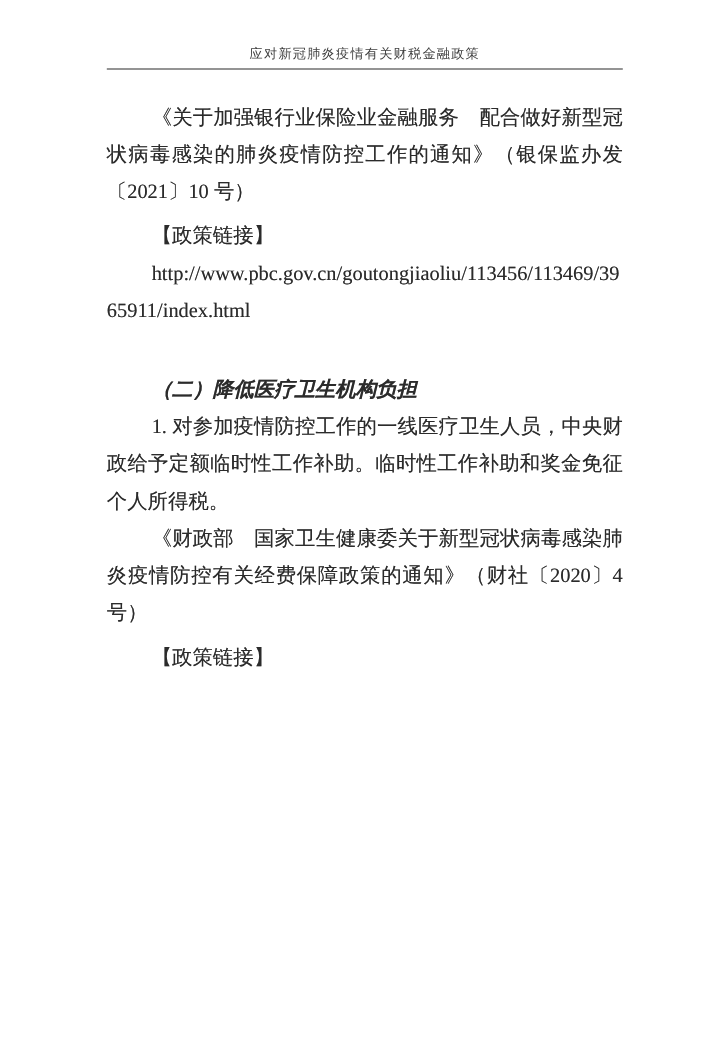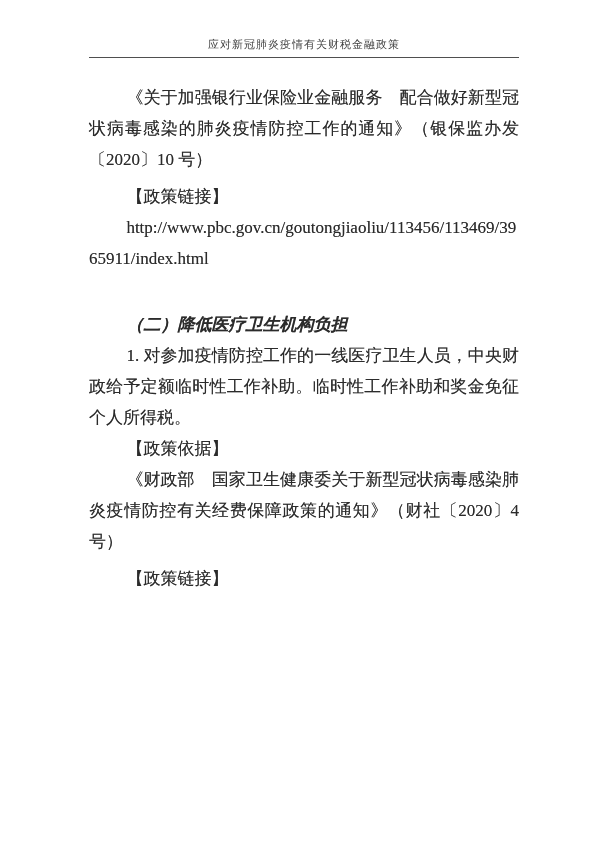--- a/index.html
+++ b/index.html
@@ -72,32 +72,31 @@
 <body>
 
 <div class="page">
 
   <div class="running-header">
     <span>应对新冠肺炎疫情有关财税金融政策</span>
   </div>
 
   <div class="content">
 
-    <p class="para first">《关于加强银行业保险业金融服务　配合做好新型冠状病毒感染的肺炎疫情防控工作的通知》（银保监办发〔2020〕10 号）</p>
+    <p class="para first">《关于加强银行业保险业金融服务　配合做好新型冠状病毒感染的肺炎疫情防控工作的通知》（银保监办发〔2021〕10 号）</p>
 
     <p class="para link-label">【政策链接】</p>
 
     <p class="url">http://www.pbc.gov.cn/goutongjiaoliu/113456/113469/3965911/index.html</p>
 
 
     <p class="section-heading">（二）降低医疗卫生机构负担</p>
 
     <p class="para">1. 对参加疫情防控工作的一线医疗卫生人员，中央财政给予定额临时性工作补助。临时性工作补助和奖金免征个人所得税。</p>
 
-    <p class="para">【政策依据】</p>
 
     <p class="para">《财政部　国家卫生健康委关于新型冠状病毒感染肺炎疫情防控有关经费保障政策的通知》（财社〔2020〕4 号）</p>
 
 
     <p class="para link-label">【政策链接】</p>
 
 
   </div>
 
   <div class="page-number">3</div>

